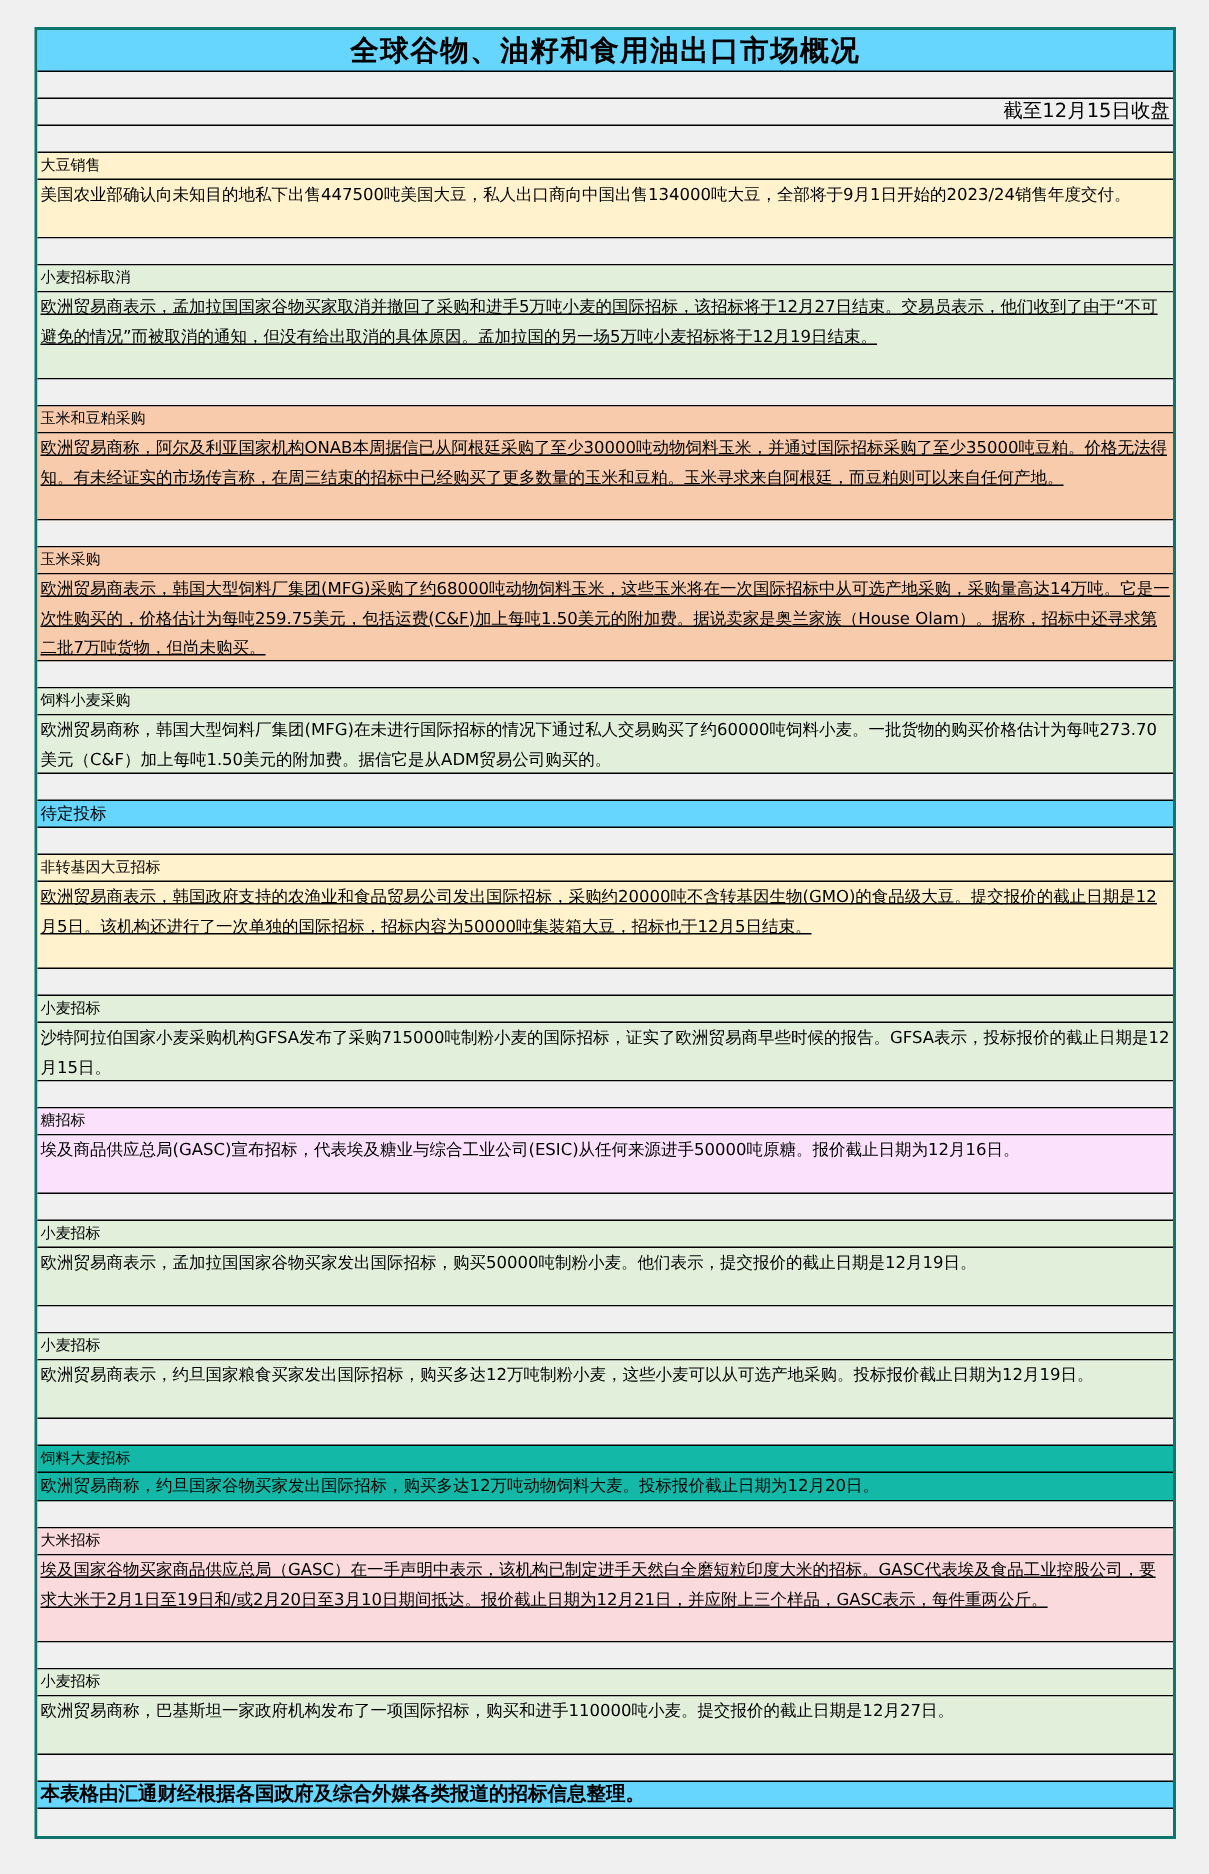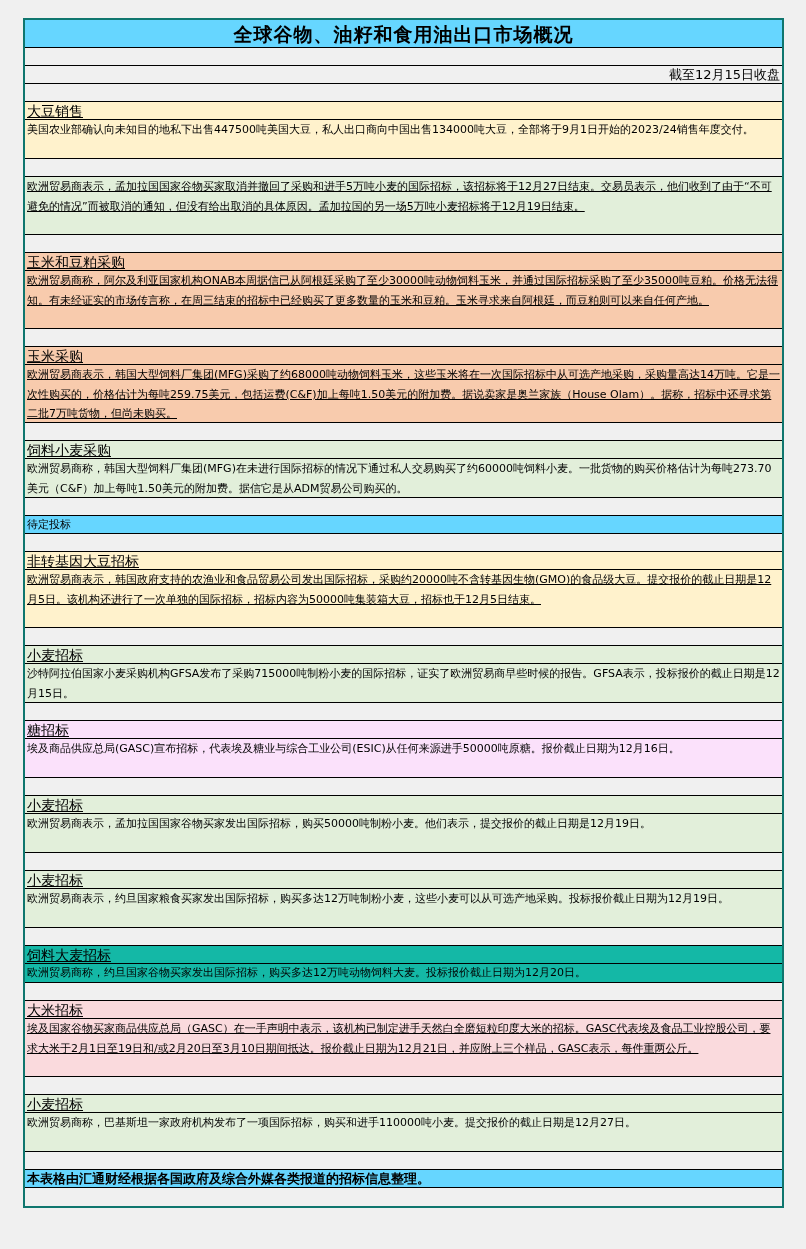--- a/index.html
+++ b/index.html
@@ -4,21 +4,21 @@
 <style>
   html, body { margin:0; padding:0; }
   body { width:806px; height:1249px; background:#f0f0f0; position:relative; overflow:hidden;
          font-family:"DejaVu Sans","Liberation Sans",sans-serif; color:#000; }
   .sheet { position:absolute; left:23px; top:18px; width:757px; border:2px solid #0f766e; background:#f0f0f0; }
   .row { border-bottom:1px solid #000; box-sizing:border-box; font-size:11px; line-height:19.5px; padding:0 2px; overflow:hidden; }
   .row:last-child { border-bottom:none; }
   .title { height:28px; background:#66d6ff; text-align:center; font-family:"DejaVu Serif","Liberation Serif",serif; font-size:19px; font-weight:bold; line-height:28px; letter-spacing:1px; }
   .blank { height:18px; background:#f0f0f0; }
   .date { height:18px; line-height:18px; text-align:right; font-size:13px; }
-  .head { height:18px; line-height:18px; font-size:14px;text-decoration:underline; }
+  .head { height:18px; line-height:18px; font-size:10px; }
   .body2 { height:39px; }
   .body3 { height:58px;text-decoration:underline; }
   .body1 { height:19px; line-height:18px; }
   .section-band { height:18px; line-height:18px; background:#66d6ff; }
   .footer { height:18px; line-height:18px; background:#66d6ff; font-weight:bold; font-size:13px; }
   .c-yellow { background:#fff2cc; }
   .c-green { background:#e2efda; }
   .c-orange { background:#f8cbad; }
   .c-pink { background:#fbe1fb; }
   .c-cyan { background:#14b8a6; }
@@ -30,20 +30,21 @@
 <div class="sheet">
   <div class="row title">全球谷物、油籽和食用油出口市场概况</div>
   <div class="row blank"></div>
   <div class="row date">截至12月15日收盘</div>
   <div class="row blank"></div>
 
   <div class="row head c-yellow">大豆销售</div>
   <div class="row body2 c-yellow">美国农业部确认向未知目的地私下出售447500吨美国大豆，私人出口商向中国出售134000吨大豆，全部将于9月1日开始的2023/24销售年度交付。</div>
   <div class="row blank"></div>
 
+  <div class="row head c-green">小麦招标取消</div>
   <div class="row body3 c-green">欧洲贸易商表示，孟加拉国国家谷物买家取消并撤回了采购和进手5万吨小麦的国际招标，该招标将于12月27日结束。交易员表示，他们收到了由于“不可避免的情况”而被取消的通知，但没有给出取消的具体原因。孟加拉国的另一场5万吨小麦招标将于12月19日结束。</div>
   <div class="row blank"></div>
 
   <div class="row head c-orange">玉米和豆粕采购</div>
   <div class="row body3 c-orange">欧洲贸易商称，阿尔及利亚国家机构ONAB本周据信已从阿根廷采购了至少30000吨动物饲料玉米，并通过国际招标采购了至少35000吨豆粕。价格无法得知。有未经证实的市场传言称，在周三结束的招标中已经购买了更多数量的玉米和豆粕。玉米寻求来自阿根廷，而豆粕则可以来自任何产地。</div>
   <div class="row blank"></div>
 
   <div class="row head c-orange">玉米采购</div>
   <div class="row body3 c-orange">欧洲贸易商表示，韩国大型饲料厂集团(MFG)采购了约68000吨动物饲料玉米，这些玉米将在一次国际招标中从可选产地采购，采购量高达14万吨。它是一次性购买的，价格估计为每吨259.75美元，包括运费(C&amp;F)加上每吨1.50美元的附加费。据说卖家是奥兰家族（House Olam）。据称，招标中还寻求第二批7万吨货物，但尚未购买。</div>
   <div class="row blank"></div>

